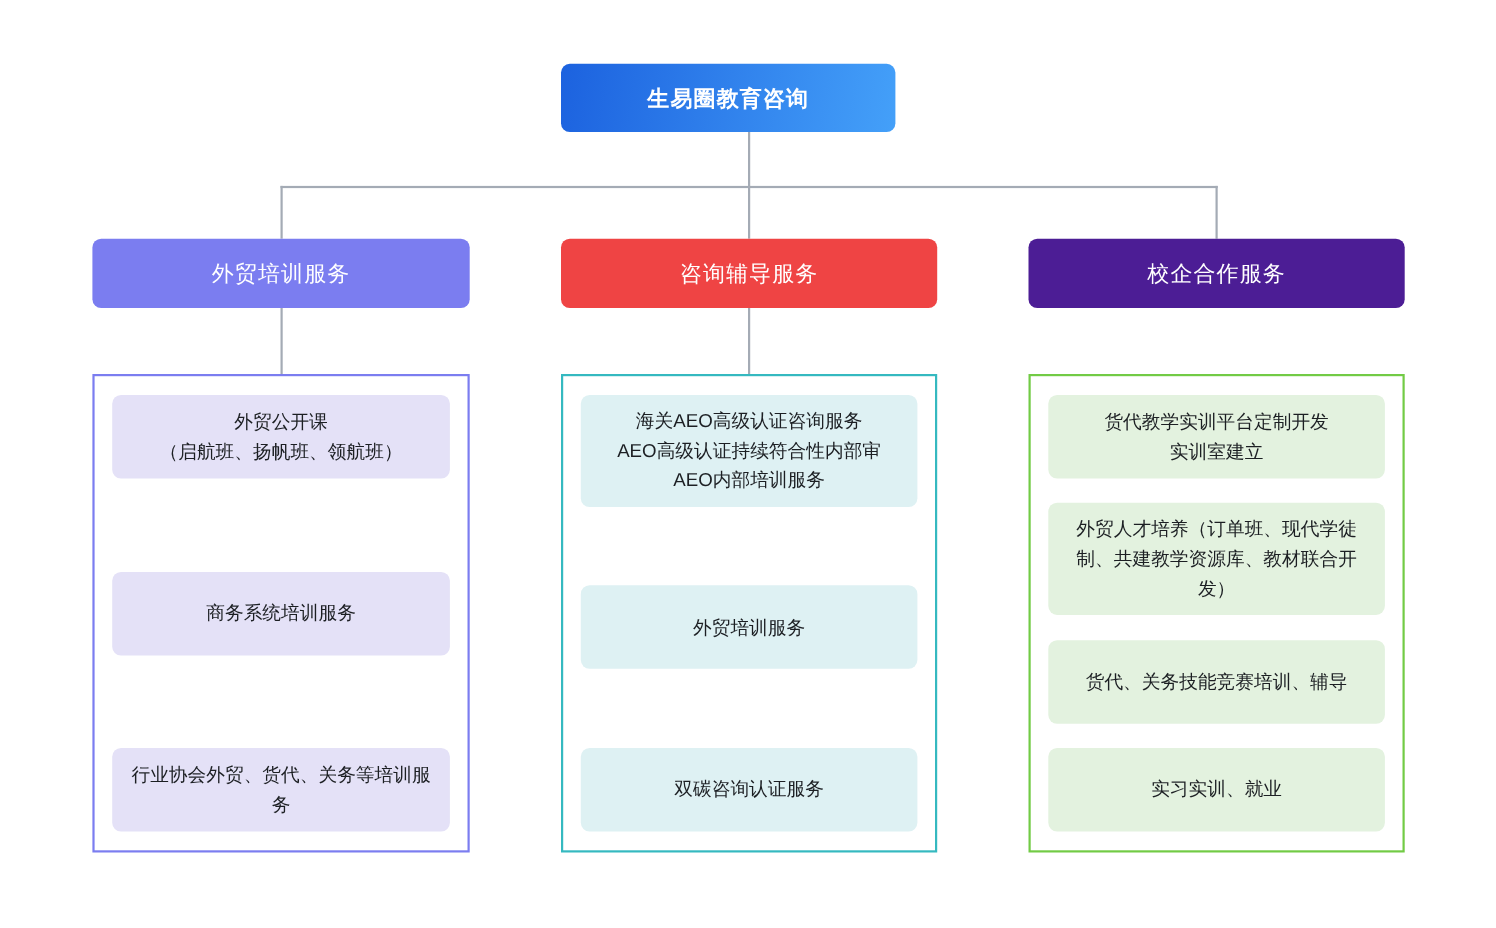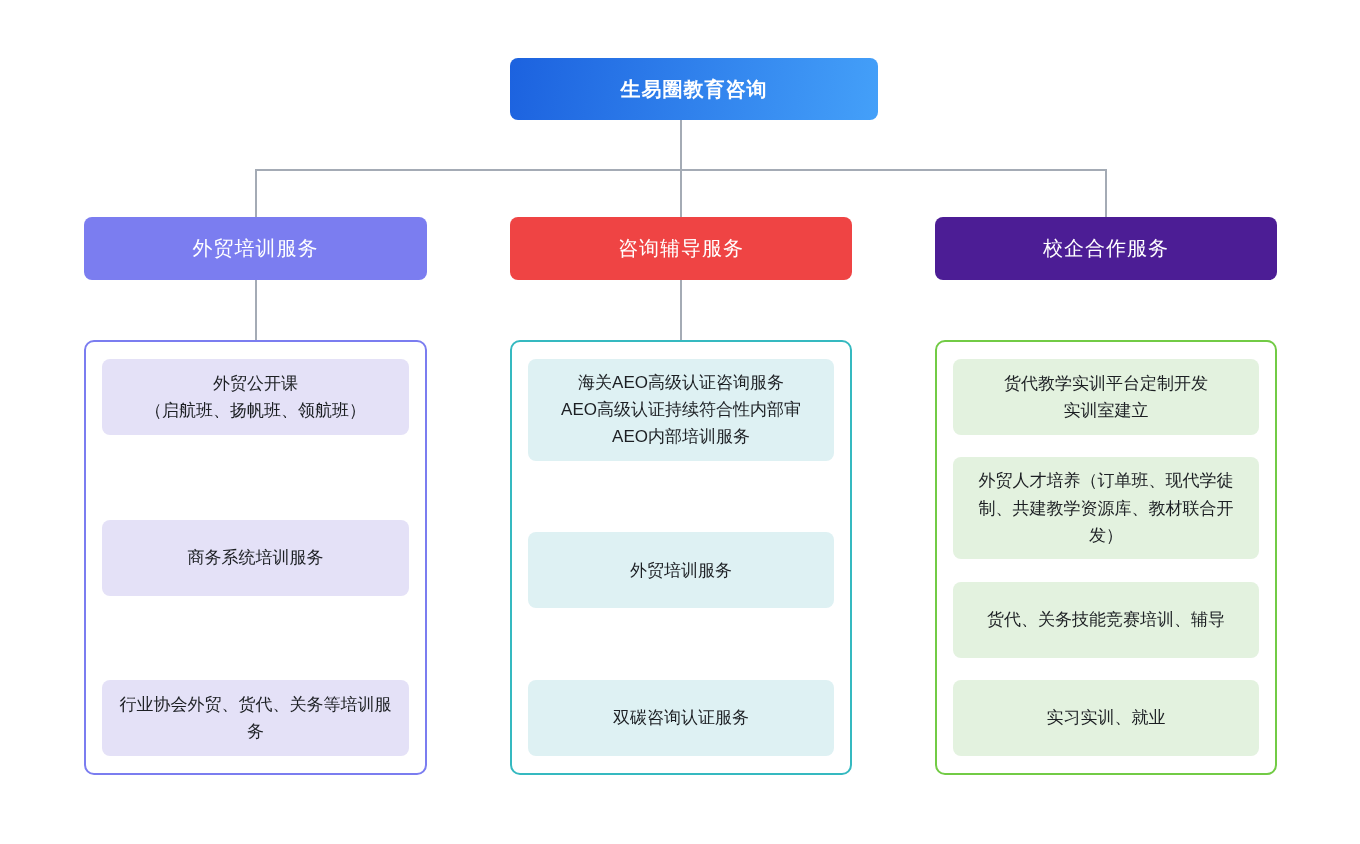--- a/index.html
+++ b/index.html
@@ -21,21 +21,21 @@
     position: absolute;
     background: #a4abb5;
   }
   .connector.v { width: 2px; }
   .connector.h { height: 2px; }
 
   
   .root-node {
     position: absolute;
     left: 510px; top: 58px;
-    width: 368px; height: 62px;
+    width: 304px; height: 62px;
     border-radius: 8px;
     background: linear-gradient(100deg, #1c62df 0%, #44a0f9 100%);
     display: flex; align-items: center; justify-content: center;
     color: #ffffff;
     font-size: 20px;
     font-weight: bold;
     letter-spacing: 1px;
   }
 
   
@@ -53,21 +53,21 @@
   .branch-header.b0 { left: 84px;  width: 343px; background: #7b7df0; }
   .branch-header.b1 { left: 510px; width: 342px; background: #ef4444; }
   .branch-header.b2 { left: 935px; width: 342px; background: #4c1d95; }
 
   
   .branch-box {
     position: absolute;
     top: 340px;
     height: 435px;
     background: #ffffff;
-    border-radius: 10px;
+    border-radius: 0;
     padding: 17px 16px;
     display: flex;
     flex-direction: column;
     justify-content: space-between;
   }
   .branch-box.b0 { left: 84px;  width: 343px; border: 2px solid #7b7df0; }
   .branch-box.b1 { left: 510px; width: 342px; border: 2px solid #35b9c0; }
   .branch-box.b2 { left: 935px; width: 342px; border: 2px solid #72cb45; gap: 17px; }
 
   .service-item {

